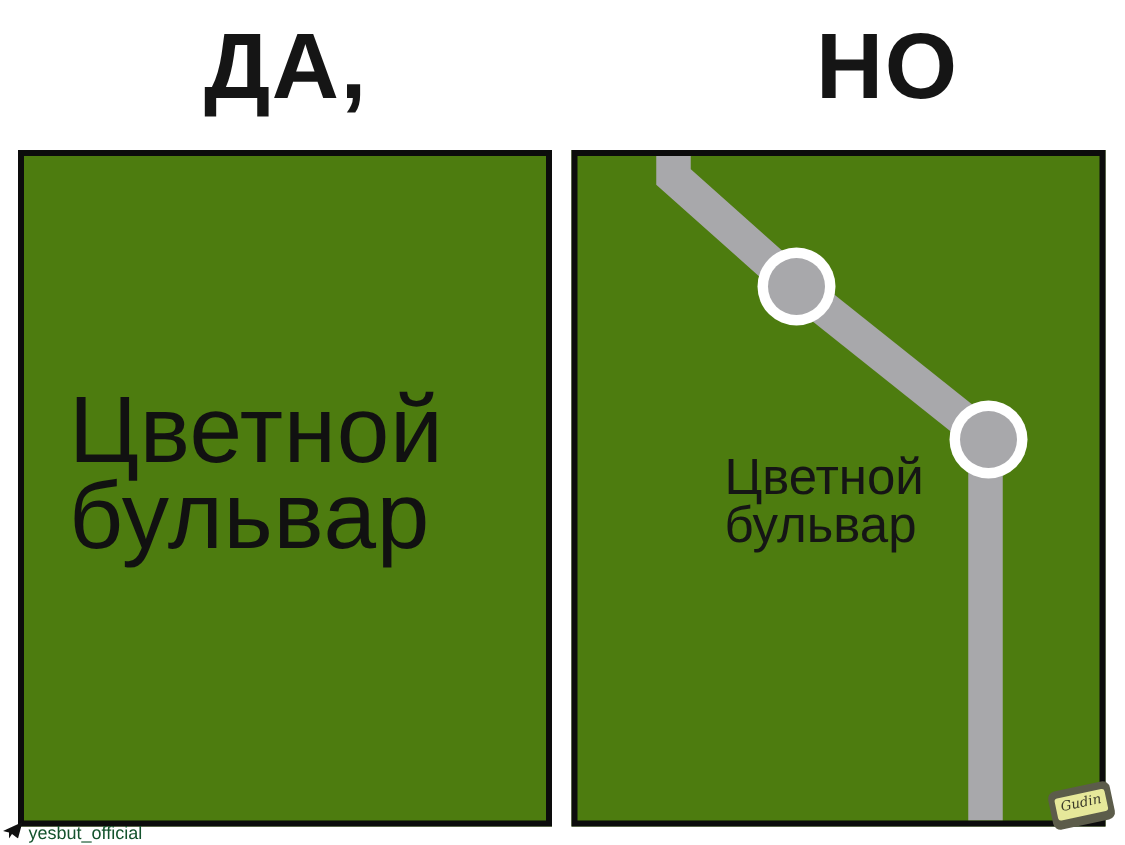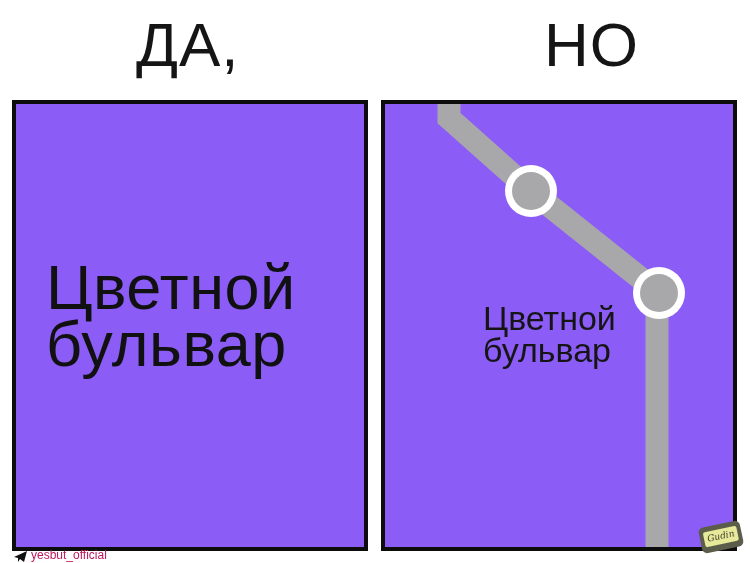--- a/index.html
+++ b/index.html
@@ -1,26 +1,26 @@
 <!DOCTYPE html>
 <html><head>
   <meta charset="utf-8">
   <style>
     html, body { margin:0; padding:0; background:#ffffff; }
     body { width:750px; height:563px; position:relative; overflow:hidden; font-family:"Liberation Sans", sans-serif; color:#111; }
-    .heading { position:absolute; top:14px; font-size:62px; line-height:62px; font-weight:400; letter-spacing:1px; color:#151515; }
+    .heading { position:absolute; top:14px; font-size:62px; line-height:62px; font-weight:700; letter-spacing:1px; color:#151515; }
     #h-left { left:136px; }
     #h-right { left:544px; }
-    .panel { position:absolute; top:100px; height:443px; border:4px solid #0c0c0c; background:#8b5cf6; box-sizing:content-box; }
+    .panel { position:absolute; top:100px; height:443px; border:4px solid #0c0c0c; background:#4d7c0f; box-sizing:content-box; }
     #panel-left { left:12px; width:348px; }
     #panel-right { left:381px; width:348px; overflow:hidden; }
     .big-text { position:absolute; left:30px; top:155px; font-size:63px; line-height:57px; color:#111; letter-spacing:0.5px; }
     .small-text { position:absolute; left:98px; top:198px; font-size:34px; line-height:32px; color:#151515; }
     svg.metro { position:absolute; left:0; top:0; }
-    .credit { position:absolute; left:14px; top:548px; font-size:12px; line-height:14px; color:#be185d; display:flex; align-items:flex-end; gap:4px; }
+    .credit { position:absolute; left:2px; top:548px; font-size:12px; line-height:14px; color:#14532d; display:flex; align-items:flex-start; gap:4px; }
     .credit svg { width:13px; height:11px; }
     .badge { position:absolute; left:700px; top:524px; width:42px; height:26px; transform:rotate(-12deg); background:#5c5c4a; border-radius:5px; }
     .badge-inner { position:absolute; left:4px; top:5px; width:34px; height:15px; background:#e6e89a; border-radius:2px; font-family:"DejaVu Serif", serif; font-style:italic; font-size:9px; line-height:15px; color:#3a3a2a; text-align:center; }
   </style>
 </head>
 <body>
 
 <div class="heading" id="h-left">ДА,</div>
 <div class="heading" id="h-right">НО</div>
 

